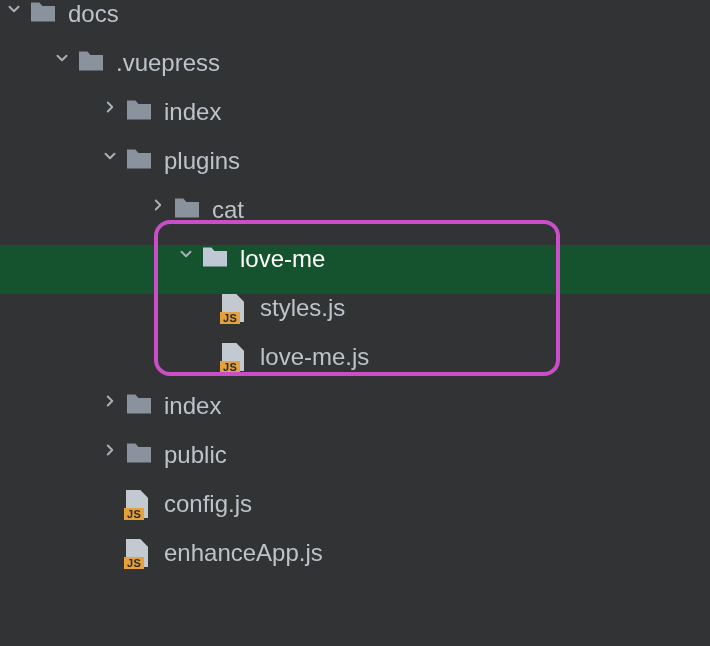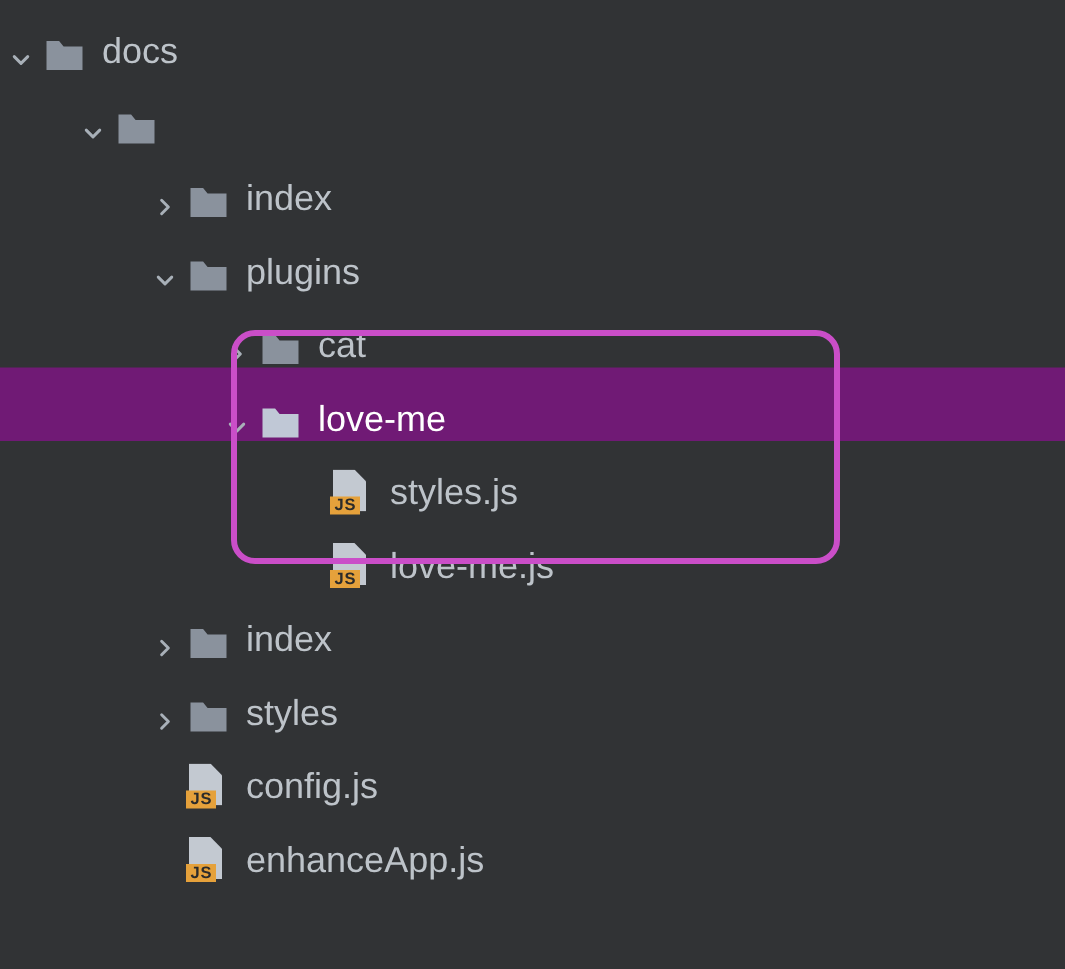--- a/index.html
+++ b/index.html
@@ -8,26 +8,26 @@
       font-family:-apple-system,BlinkMacSystemFont,"Segoe UI",Arial,sans-serif;
       font-size:24px;
       color:#bdc3c9;
       width:710px;
       height:646px;
       overflow:hidden;
       position:relative;
     }
     .row {
       display:flex;
-      align-items:flex-end;
+      align-items:flex-start;
       height:49px;
       white-space:nowrap;
       position:relative;
     }
-    .row.selected { background:#701a75; color:#fff; }
+    .row.selected { background:#14532d; color:#fff;padding-left:28px; }
     .row.selected .label { color:#fff; }
     .indent { display:inline-block; width:48px; flex-shrink:0; }
     .chevron {
       width:28px;
       display:flex;
       align-items:center;
       justify-content:center;
       flex-shrink:0;
     }
     .chevron svg { width:18px; height:18px; }
@@ -100,20 +100,21 @@
       <span class="chevron">
         <svg viewBox="0 0 24 24" style="transform:rotate(0deg)">
           <path d="M6 9l6 6 6-6" fill="none" stroke="#a8b0b8" stroke-width="2.6" stroke-linecap="round" stroke-linejoin="round"></path>
         </svg>
       </span>
       <span class="icon">
         <svg class="folder-svg" viewBox="0 0 24 20">
           <path d="M2 2h7l2.5 3H22a0 0 0 0 1 0 0v13H2z"></path>
         </svg>
       </span>
+      <span class="label">.vuepress</span>
     </div>
     <div class="row">
       <span class="indent"></span>
       <span class="indent"></span>
       <span class="chevron">
         <svg viewBox="0 0 24 24" style="transform:rotate(-90deg)">
           <path d="M6 9l6 6 6-6" fill="none" stroke="#a8b0b8" stroke-width="2.6" stroke-linecap="round" stroke-linejoin="round"></path>
         </svg>
       </span>
       <span class="icon">
@@ -213,21 +214,21 @@
       <span class="chevron">
         <svg viewBox="0 0 24 24" style="transform:rotate(-90deg)">
           <path d="M6 9l6 6 6-6" fill="none" stroke="#a8b0b8" stroke-width="2.6" stroke-linecap="round" stroke-linejoin="round"></path>
         </svg>
       </span>
       <span class="icon">
         <svg class="folder-svg" viewBox="0 0 24 20">
           <path d="M2 2h7l2.5 3H22a0 0 0 0 1 0 0v13H2z"></path>
         </svg>
       </span>
-      <span class="label">styles</span>
+      <span class="label">public</span>
     </div>
     <div class="row">
       <span class="indent"></span>
       <span class="indent"></span>
       <span class="chevron empty"></span>
       <span class="icon">
         <span class="jsfile"></span>
       </span>
       <span class="label">config.js</span>
     </div>

